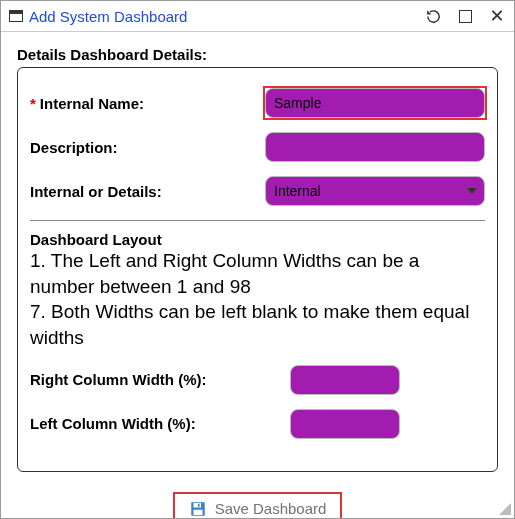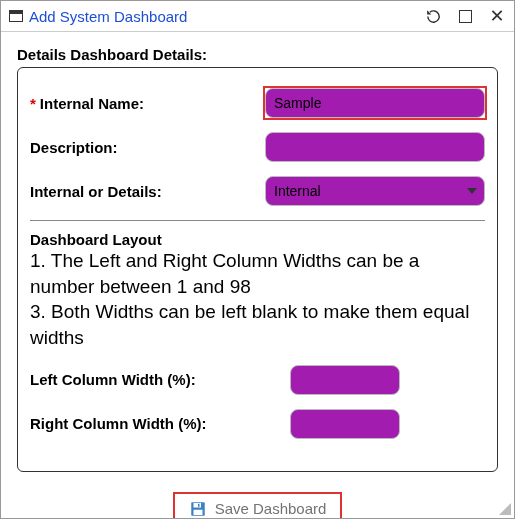--- a/index.html
+++ b/index.html
@@ -211,35 +211,35 @@
         </select>
         <div class="select-caret"></div>
       </div>
     </div>
 
     <hr class="sep">
 
     <div class="layout-heading">Dashboard Layout</div>
     <div class="layout-notes">
       <div>1. The Left and Right Column Widths can be a number between 1 and 98</div>
-      <div>3. Both Widths can be left blank to make them equal widths</div>
+      <div>7. Both Widths can be left blank to make them equal widths</div>
+    </div>
+
+    <div class="form-row">
+      <div class="label-wrap" style="width:260px">
+        <span>Right Column Width (%):</span>
+      </div>
+      <div class="field-wrap small-input">
+        <input type="text" class="text-input" value="" style="">
+      </div>
     </div>
 
     <div class="form-row">
       <div class="label-wrap" style="width:260px">
         <span>Left Column Width (%):</span>
-      </div>
-      <div class="field-wrap small-input">
-        <input type="text" class="text-input" value="" style="">
-      </div>
-    </div>
-
-    <div class="form-row">
-      <div class="label-wrap" style="width:260px">
-        <span>Right Column Width (%):</span>
       </div>
       <div class="field-wrap small-input">
         <input type="text" class="text-input" value="" style="">
       </div>
     </div>
 
   </div>
 
   <div class="save-row">
     <button class="save-btn">

